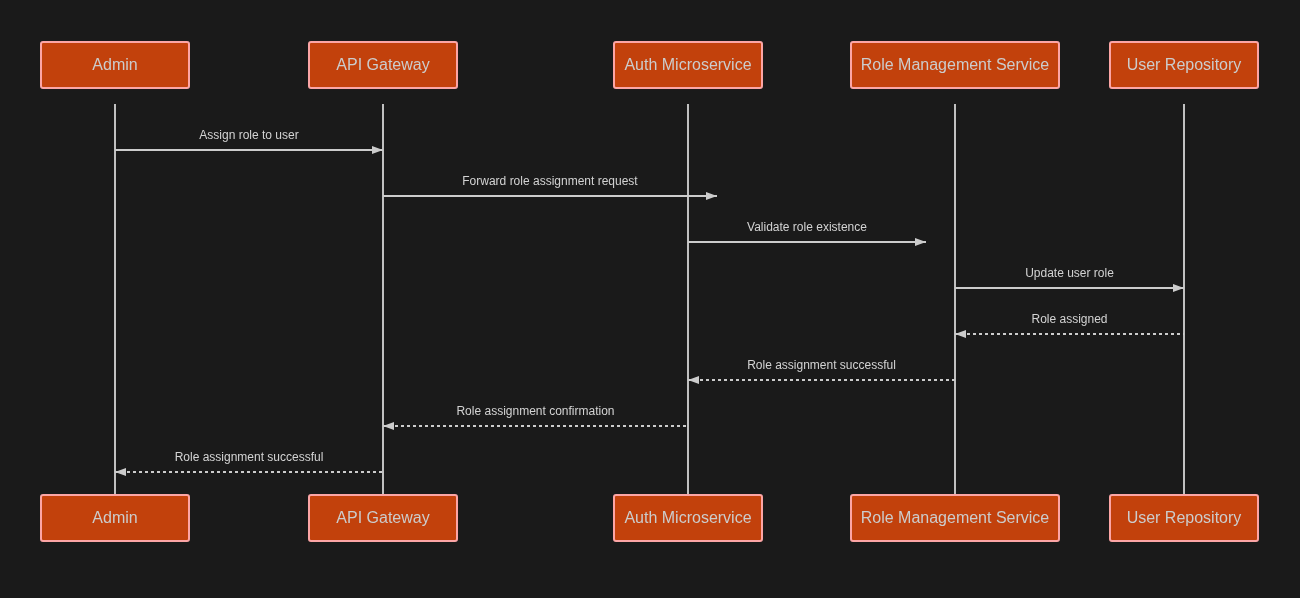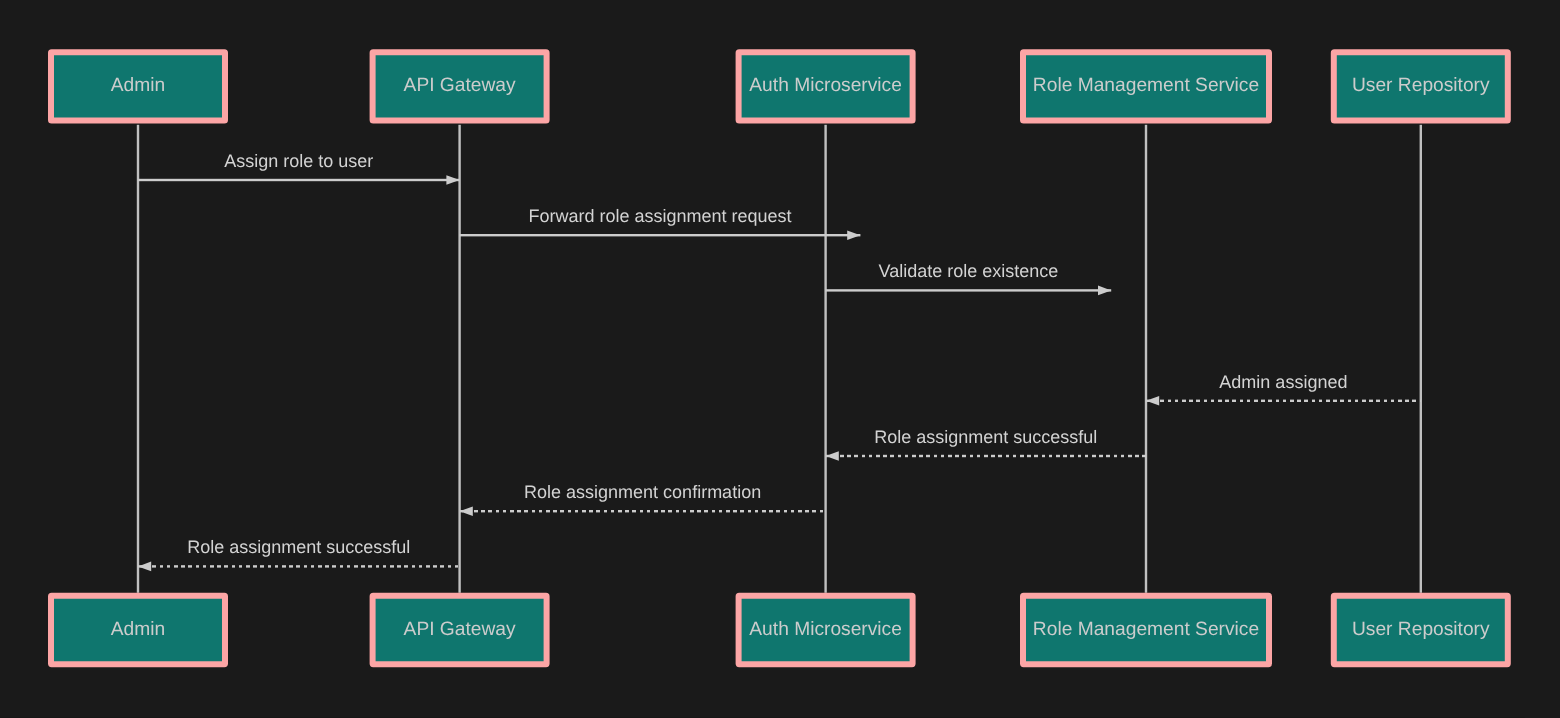--- a/index.html
+++ b/index.html
@@ -10,23 +10,23 @@
   }
   .canvas {
     position: relative;
     width: 1300px;
     height: 598px;
     background: #1a1a1a;
     overflow: hidden;
   }
   .actor {
     position: absolute;
-    height: 62px;
-    background: #0f766e;
-    border: 5px solid #fca5a5;
+    height: 48px;
+    background: #c2410c;
+    border: 2px solid #fca5a5;
     border-radius: 3px;
     display: flex;
     align-items: center;
     justify-content: center;
     color: #cccccc;
     font-size: 16px;
     white-space: nowrap;
     box-sizing: border-box;
   }
   .actor.top { top: 41px; }
@@ -41,21 +41,21 @@
   .msg {
     position: absolute;
     height: 26px;
   }
   .msg-label {
     position: absolute;
     left: 0;
     right: 0;
     bottom: 7px;
     text-align: center;
-    font-size: 15px;
+    font-size: 12px;
     line-height: 18px;
     color: #d3d3d3;
     white-space: nowrap;
   }
   .msg-line {
     position: absolute;
     left: 0;
     right: 0;
     bottom: 0;
     height: 2px;
@@ -130,23 +130,28 @@
     <div class="msg-line solid"></div>
     <div class="arrow right"></div>
   </div>
 
   <div class="msg" style="left:688px; top:217px; width:238px;">
     <div class="msg-label">Validate role existence</div>
     <div class="msg-line solid"></div>
     <div class="arrow right"></div>
   </div>
 
+  <div class="msg" style="left:955px; top:263px; width:229px;">
+    <div class="msg-label">Update user role</div>
+    <div class="msg-line solid"></div>
+    <div class="arrow right"></div>
+  </div>
 
   <div class="msg" style="left:955px; top:309px; width:229px;">
-    <div class="msg-label">Admin assigned</div>
+    <div class="msg-label">Role assigned</div>
     <div class="msg-line dashed"></div>
     <div class="arrow left"></div>
   </div>
 
   <div class="msg" style="left:688px; top:355px; width:267px;">
     <div class="msg-label">Role assignment successful</div>
     <div class="msg-line dashed"></div>
     <div class="arrow left"></div>
   </div>
 

